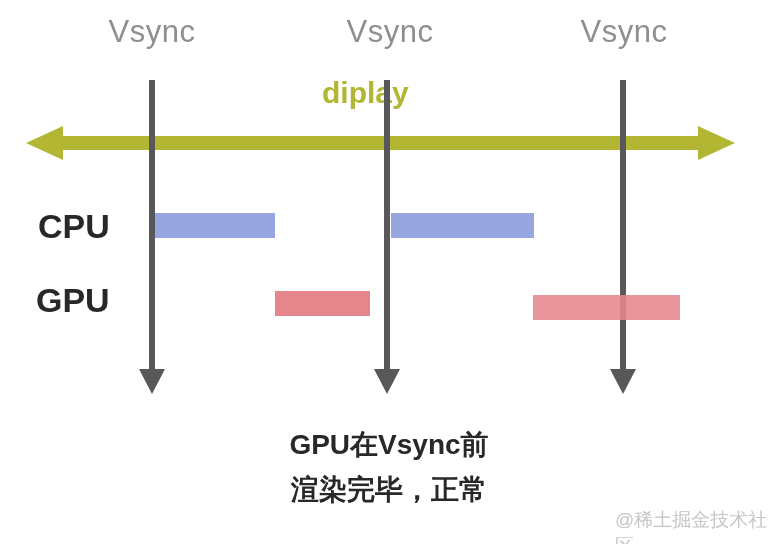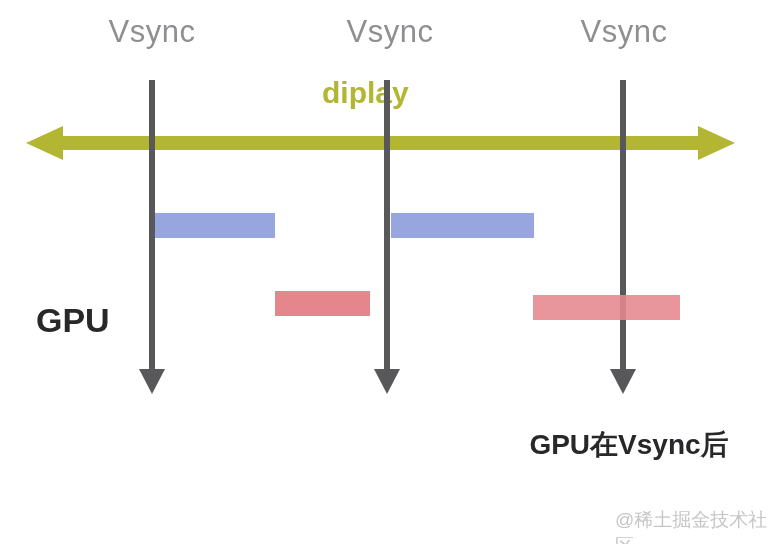--- a/index.html
+++ b/index.html
@@ -105,29 +105,31 @@
   <div class="abs h-head left"></div>
   <div class="abs h-head right"></div>
 
   <div class="abs v-shaft" style="left:149px;"></div>
   <div class="abs v-head" style="left:139px;"></div>
   <div class="abs v-shaft" style="left:384px;"></div>
   <div class="abs v-head" style="left:374px;"></div>
   <div class="abs v-shaft" style="left:620px;"></div>
   <div class="abs v-head" style="left:610px;"></div>
 
-  <div class="abs row-label" style="left:36px; top:281px;margin-top:20px;">GPU</div>
+  <div class="abs row-label" style="left:38px; top:207px;">CPU</div>
+  <div class="abs row-label" style="left:36px; top:281px;">GPU</div>
 
   <div class="abs bar cpu" style="left:155px; top:213px; width:120px;"></div>
   <div class="abs bar cpu" style="left:391px; top:213px; width:143px;"></div>
 
   <div class="abs bar gpu" style="left:275px; top:291px; width:95px;"></div>
   <div class="abs bar gpu overlap" style="left:533px; top:295px; width:147px;"></div>
 
   <div class="abs caption" style="left:283px; top:422px; width:212px;">
+    <div>GPU在Vsync前</div>
+    <div>渲染完毕，正常</div>
   </div>
   <div class="abs caption" style="left:521px; top:422px; width:216px;">
-    <div>GPU在Vsync后</div>
   </div>
 
   <div class="abs watermark" style="left:615px; top:507px;">@稀土掘金技术社区</div>
 
 </div>
 
 </body></html>

